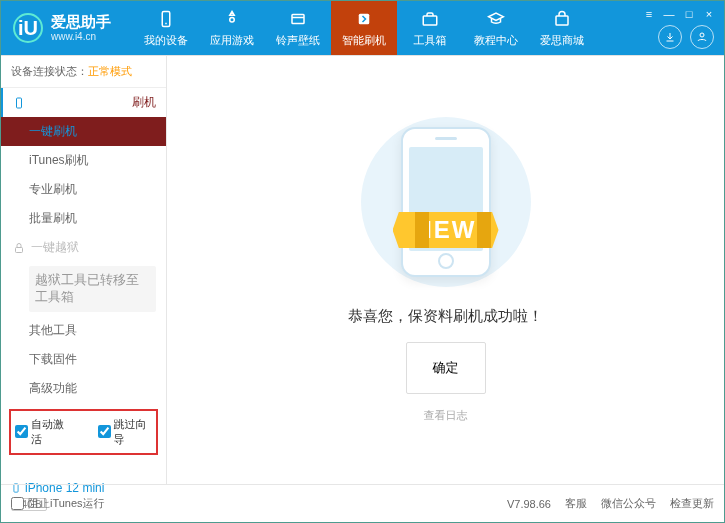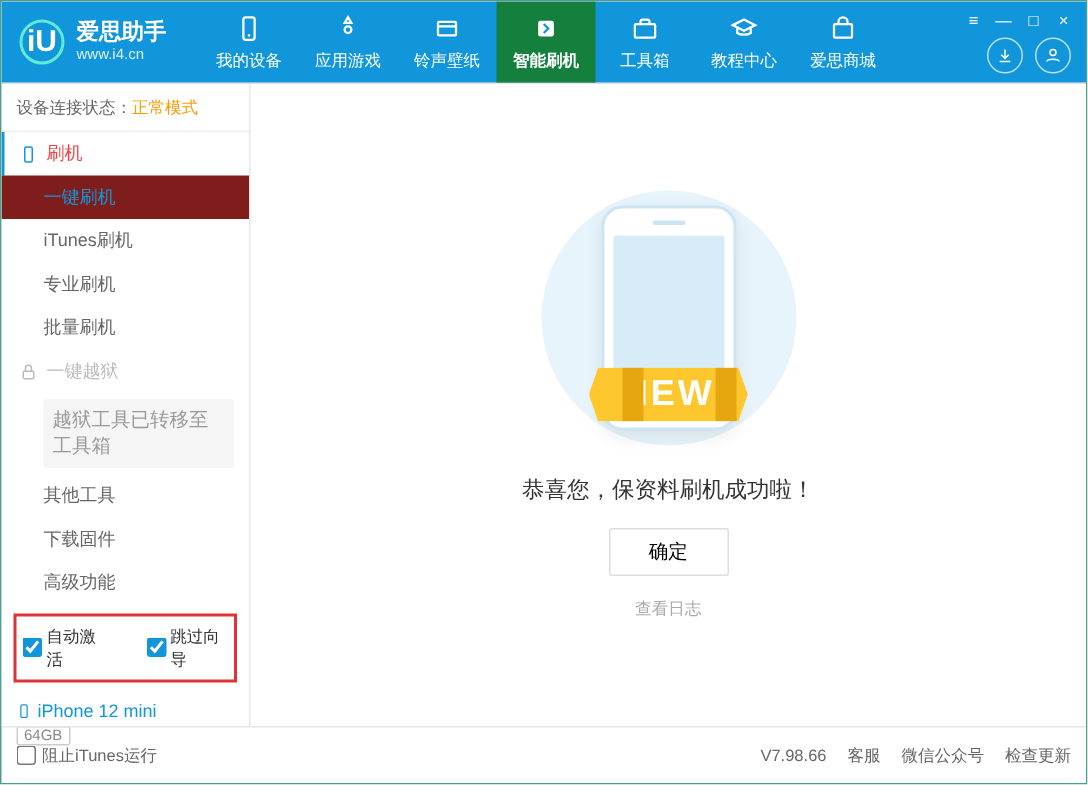--- a/index.html
+++ b/index.html
@@ -8,60 +8,60 @@
 
 .titlebar { height: 54px; background: #1296db; display: flex; align-items: center; color: #fff; position: relative; }
 .logo-area { display: flex; align-items: center; padding: 0 12px; }
 .logo-circle { width: 30px; height: 30px; border: 2px solid #5eead4; border-radius: 50%; display: flex; align-items: center; justify-content: center; font-weight: bold; font-size: 20px; margin-right: 8px; }
 .logo-text { display: flex; flex-direction: column; line-height: 1.1; }
 .app-name { font-size: 15px; font-weight: bold; }
 .app-url { font-size: 10px; opacity: .85; }
 
 .nav { display: flex; height: 100%; margin-left: 10px; }
 .nav-item { width: 66px; display: flex; flex-direction: column; align-items: center; justify-content: center; gap: 4px; cursor: pointer; }
-.nav-item.active { background: #15803d; font-weight: bold; }
+.nav-item.active { background: #c2410c; }
 .nav-icon { width: 20px; height: 20px; display: flex; align-items: center; justify-content: center; }
 .nav-label { font-size: 11px; }
 
 .titlebar-right { position: absolute; right: 8px; top: 6px; display: flex; gap: 6px; align-items: center; }
 .win-btn { width: 14px; height: 14px; display: flex; align-items: center; justify-content: center; cursor: pointer; font-size: 11px; }
 .circle-btn { width: 24px; height: 24px; border: 1px solid rgba(255,255,255,.7); border-radius: 50%; display: flex; align-items: center; justify-content: center; cursor: pointer; }
 .circle-row { position: absolute; right: 10px; top: 24px; display: flex; gap: 8px; }
 
 .body { flex: 1; display: flex; min-height: 0; border-top: 1px solid #e2e2e2; }
 
 .sidebar { width: 166px; border-right: 1px solid #e6e6e6; display: flex; flex-direction: column; background: #fff; }
 .status-row { padding: 8px 10px; font-size: 11px; color: #666; border-bottom: 1px solid #eee; }
 .status-val { color: #ff9a00; }
 .side-section { padding: 6px 10px; display: flex; align-items: center; gap: 6px; color: #333; border-left: 2px solid transparent; font-size: 12px; cursor: pointer; }
-.side-section.top { color: #ef4444; border-left-color: #1296db; }
+.side-section.top { color: #7f1d1d; border-left-color: #1296db; justify-content: space-between; }
 .side-sub { padding: 6px 10px 6px 28px; font-size: 12px; color: #666; cursor: pointer; }
 .side-sub.active { background: #7f1d1d; color: #1296db; }
 .side-note { margin: 4px 10px 4px 28px; padding: 6px; background: #f5f5f5; color: #999; font-size: 13px; line-height: 1.3; border-radius: 2px; }
 .side-lock { color: #bbb; }
 
 .checkbox-row { margin: 6px 8px; border: 2px solid #d33; padding: 6px 4px; display: flex; gap: 28px; align-items: center; font-size: 11px; }
 .cb { display: flex; align-items: center; gap: 3px; cursor: pointer; }
 .cb input { accent-color: #1296db; }
 
 .device-box { padding: 6px 10px 8px; font-size: 11px; }
-.device-name { color: #1296db; font-size: 12px; display: flex; align-items: center; gap: 4px; }
+.device-name { color: #1296db; font-size: 12px; display: flex; align-items: center; gap: 4px; margin-top: 14px; }
 .device-badge { display: inline-block; border: 1px solid #ccc; border-radius: 2px; padding: 0 4px; color: #888; margin: 3px 0; font-size: 10px; }
 
 .main { flex: 1; display: flex; flex-direction: column; align-items: center; justify-content: center; position: relative; }
 .illus { width: 190px; height: 170px; position: relative; display: flex; align-items: center; justify-content: center; }
 .bg-circle { width: 170px; height: 170px; border-radius: 50%; background: #e8f4fb; position: absolute; }
 .phone { width: 90px; height: 150px; background: #fff; border-radius: 14px; border: 2px solid #cde4f2; position: relative; z-index: 2; box-shadow: 0 4px 12px rgba(0,0,0,.08); }
 .phone::before { content: ""; position: absolute; top: 8px; left: 50%; transform: translateX(-50%); width: 22px; height: 3px; background: #cde4f2; border-radius: 2px; }
 .phone::after { content: ""; position: absolute; bottom: 6px; left: 50%; transform: translateX(-50%); width: 12px; height: 12px; border: 2px solid #cde4f2; border-radius: 50%; }
 .phone-screen { position: absolute; top: 18px; left: 6px; right: 6px; bottom: 24px; background: #d7ecf7; border-radius: 2px; }
-.banner { position: absolute; z-index: 3; bottom: 16px; background: #ffc72e; color: #fff; font-weight: bold; font-size: 24px; padding: 4px 22px; letter-spacing: 2px; clip-path: polygon(6% 0, 94% 0, 100% 50%, 94% 100%, 6% 100%, 0 50%); }
+.banner { position: absolute; z-index: 3; bottom: 39px; background: #ffc72e; color: #fff; font-weight: bold; font-size: 24px; padding: 4px 22px; letter-spacing: 2px; clip-path: polygon(6% 0, 94% 0, 100% 50%, 94% 100%, 6% 100%, 0 50%); }
 .banner::before, .banner::after { content: ""; position: absolute; top: 0; width: 14px; height: 100%; background: #e6a60f; }
 .msg { margin-top: 20px; font-size: 15px; color: #333; }
-.ok-btn { margin-top: 16px; border: 1px solid #ddd; background: #fff; padding: 6px 26px; font-size: 13px; cursor: pointer; border-radius: 2px; text-align: right; }
+.ok-btn { margin-top: 16px; border: 1px solid #ddd; background: #fff; padding: 16px 26px; font-size: 13px; cursor: pointer; border-radius: 2px; text-align: right; }
 .log-link { margin-top: 14px; font-size: 11px; color: #aaa; cursor: pointer; }
 
 .footer { height: 38px; border-top: 1px solid #e6e6e6; display: flex; align-items: center; padding: 0 10px; font-size: 11px; color: #666; justify-content: space-between; }
 .footer-left { display: flex; align-items: center; gap: 4px; }
 .footer-right { display: flex; align-items: center; gap: 14px; }
 .footer-right span { cursor: pointer; }
 </style>
 </head>
 <body>
 

